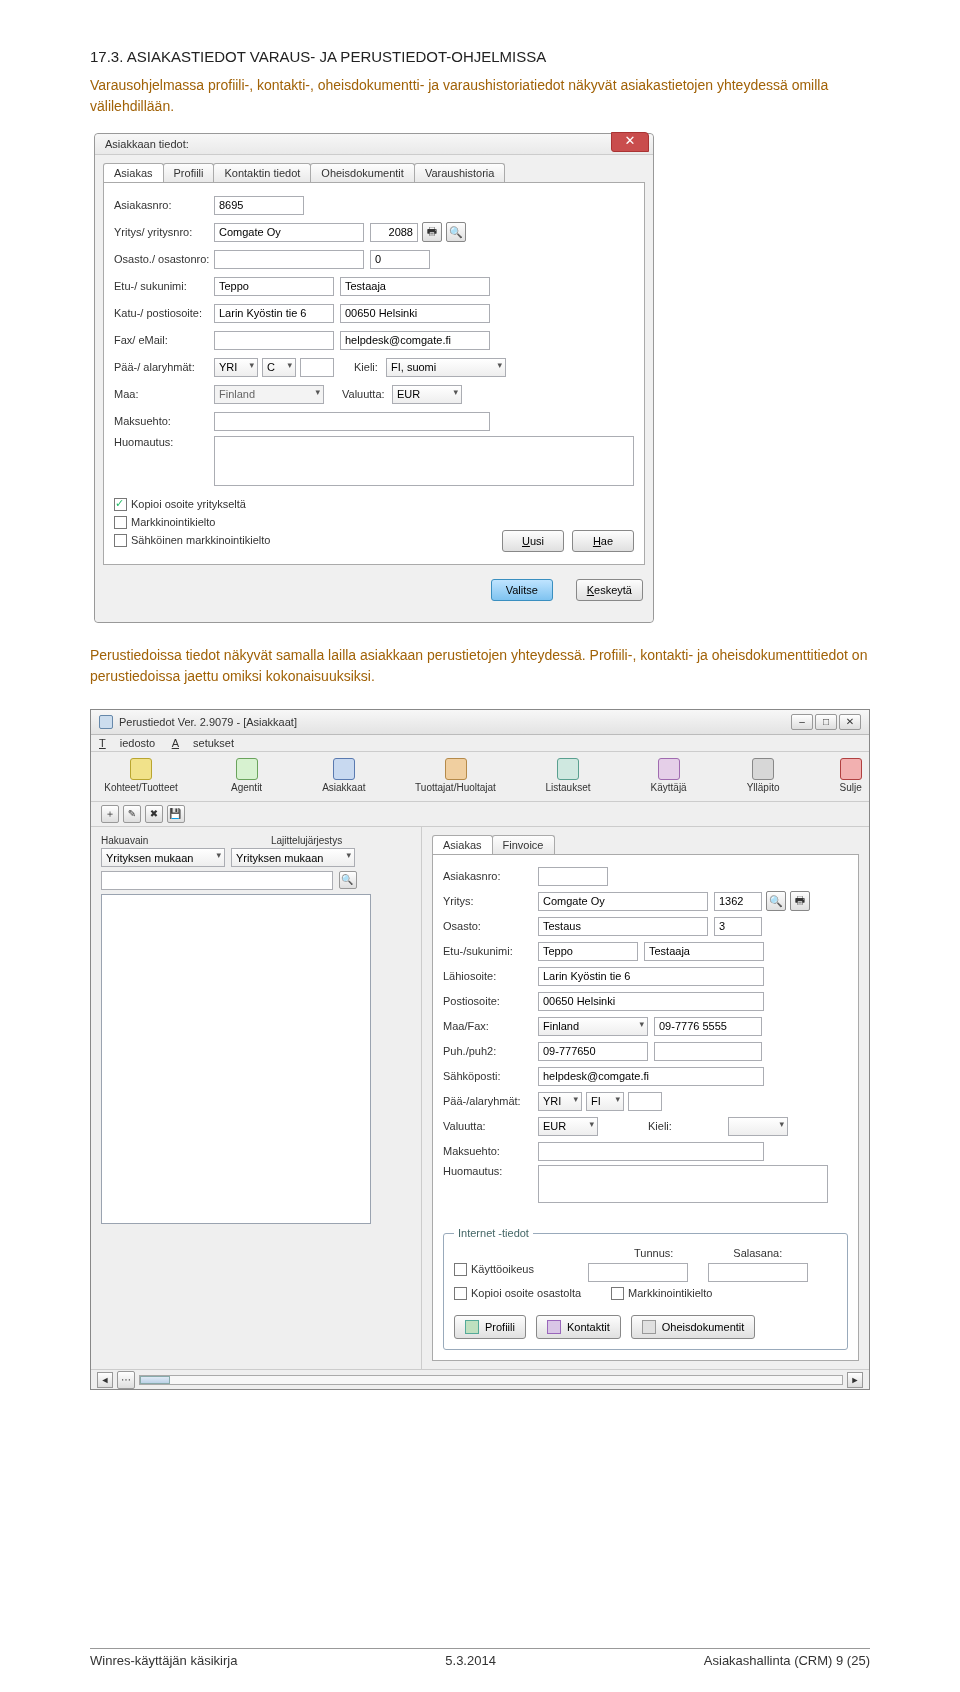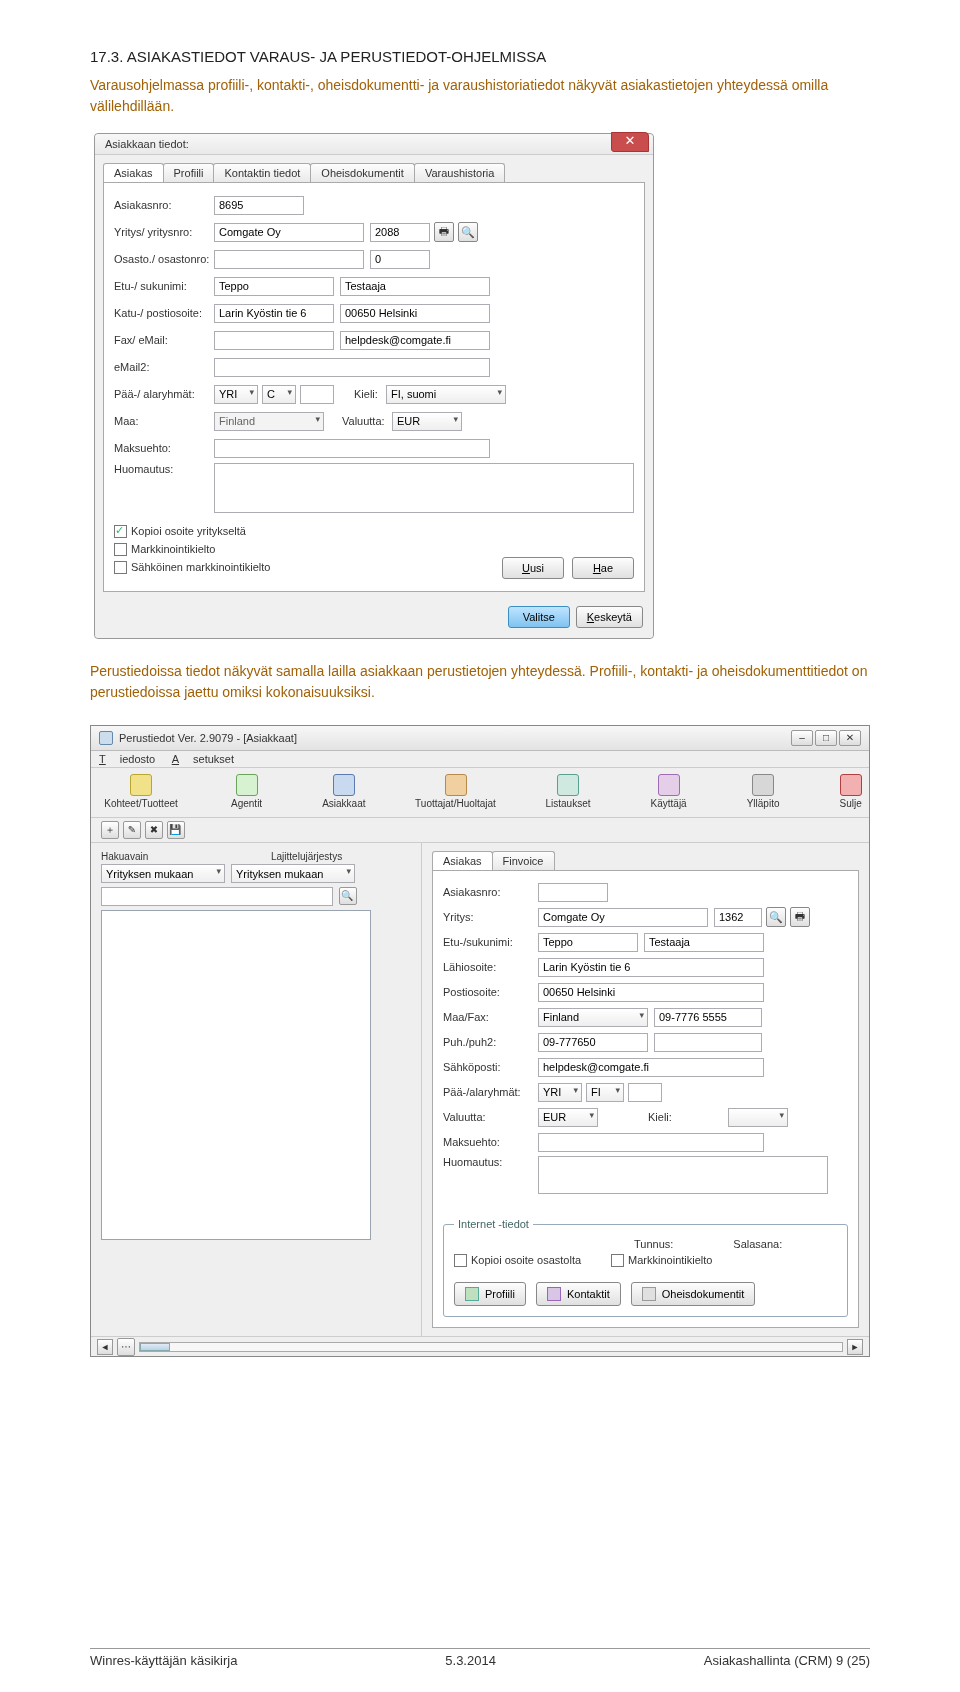--- a/index.html
+++ b/index.html
@@ -122,22 +122,22 @@
   .winbtn {
     min-width: 62px; height: 22px; border: 1px solid #888; border-radius: 3px;
     background: linear-gradient(#fdfdfd,#e0e0e0);
     font-size: 11px; padding: 0 10px;
   }
   .winbtn.primary {
     background: linear-gradient(#bfe4ff,#7fc3f0);
     border-color: #3a8fc0;
   }
   .dlg-footer {
-    display: flex; justify-content: flex-end; gap: 6px;
-    padding: 6px 10px 10px;
+    display: flex; justify-content: flex-end; gap: 23px;
+    padding: 6px 10px 21px;
     background: #f0f0f0;
     border-radius: 0 0 4px 4px;
   }
 
   
   .win2 {
     width: 780px;
     border: 1px solid #888;
     background: #efefef;
     font-size: 11px;
@@ -237,21 +237,21 @@
     <div class="tabpanel">
 
       <div class="form-row">
         <div class="lbl">Asiakasnro:</div>
         <input class="inp" style="width: 90px;" value="8695">
       </div>
 
       <div class="form-row">
         <div class="lbl">Yritys/ yritysnro:</div>
         <input class="inp" style="width: 150px;" value="Comgate Oy">
-        <input class="inp" style="width: 60px; margin-left: 6px;" value="2088">
+        <input class="inp" style="width: 48px; margin-left: 6px; text-align: right;" value="2088">
         <span class="iconbtn">
             <span>🖶</span>
           </span>
         <span class="iconbtn">
             <span>🔍</span>
           </span>
       </div>
 
       <div class="form-row">
         <div class="lbl">Osasto./ osastonro:</div>
@@ -271,24 +271,20 @@
         <input class="inp" style="width: 150px; margin-left: 6px;" value="00650 Helsinki">
       </div>
 
 
       <div class="form-row">
         <div class="lbl">Fax/ eMail:</div>
         <input class="inp" style="width: 120px;" value="">
         <input class="inp" style="width: 150px; margin-left: 6px;" value="helpdesk@comgate.fi">
       </div>
 
-      <div class="form-row">
-        <div class="lbl">eMail2:</div>
-        <input class="inp" style="width: 276px;" value="">
-      </div>
 
       <div class="form-row">
         <div class="lbl">Pää-/ alaryhmät:</div>
         <span class="sel-wrap"><input class="inp sel" style="width: 44px;" value="YRI"></span>
         <span class="sel-wrap" style="margin-left:4px"><input class="inp sel" style="width: 34px;" value="C"></span>
         <input class="inp" style="width: 34px; margin-left: 4px;">
         <span class="lbl" style="width:32px;margin-left:20px">Kieli:</span>
         <span class="sel-wrap"><input class="inp sel" style="width: 120px;" value="FI, suomi"></span>
       </div>
 
@@ -426,20 +422,25 @@
             <input class="inp" style="width: 170px;" value="Comgate Oy">
             <input class="inp" style="width: 48px; margin-left: 6px;" value="1362">
             <span class="iconbtn">
                 <span>🔍</span>
               </span>
             <span class="iconbtn">
                 <span>🖶</span>
               </span>
           </div>
 
+          <div class="rrow">
+              <div class="rlbl">Osasto:</div>
+            <input class="inp" style="width: 170px;" value="Testaus">
+            <input class="inp" style="width: 48px; margin-left: 6px;" value="3">
+            </div>
 
           <div class="rrow">
               <div class="rlbl">Etu-/sukunimi:</div>
             <input class="inp" style="width: 100px;" value="Teppo">
             <input class="inp" style="width: 120px; margin-left: 6px;" value="Testaaja">
             </div>
 
           <div class="rrow">
               <div class="rlbl">Lähiosoite:</div>
             <input class="inp" style="width: 226px;" value="Larin Kyöstin tie 6">
@@ -490,20 +491,26 @@
               <div class="rlbl">Huomautus:</div>
             <textarea class="inp" style="width: 290px; height: 38px; resize: none;"></textarea>
             </div>
 
           <fieldset class="internet">
             <legend>Internet -tiedot</legend>
             <div style="display:flex;gap:60px;margin-bottom:4px">
               <span style="width:120px"></span>
               <span>Tunnus:</span>
               <span>Salasana:</span>
+            </div>
+            <div class="checkrow" style="margin-bottom:6px">
+              <span class="check"></span>
+              <span>Käyttöoikeus</span>
+              <input class="inp" style="width: 100px; margin-left: 50px;">
+              <input class="inp" style="width: 100px; margin-left: 16px;">
             </div>
             <div style="display:flex;gap:30px;margin-bottom:10px">
               <div class="checkrow">
                   <span class="check"></span>
                   <span>Kopioi osoite osastolta</span>
                 </div>
               <div class="checkrow">
                   <span class="check"></span>
                   <span>Markkinointikielto</span>
                 </div>

